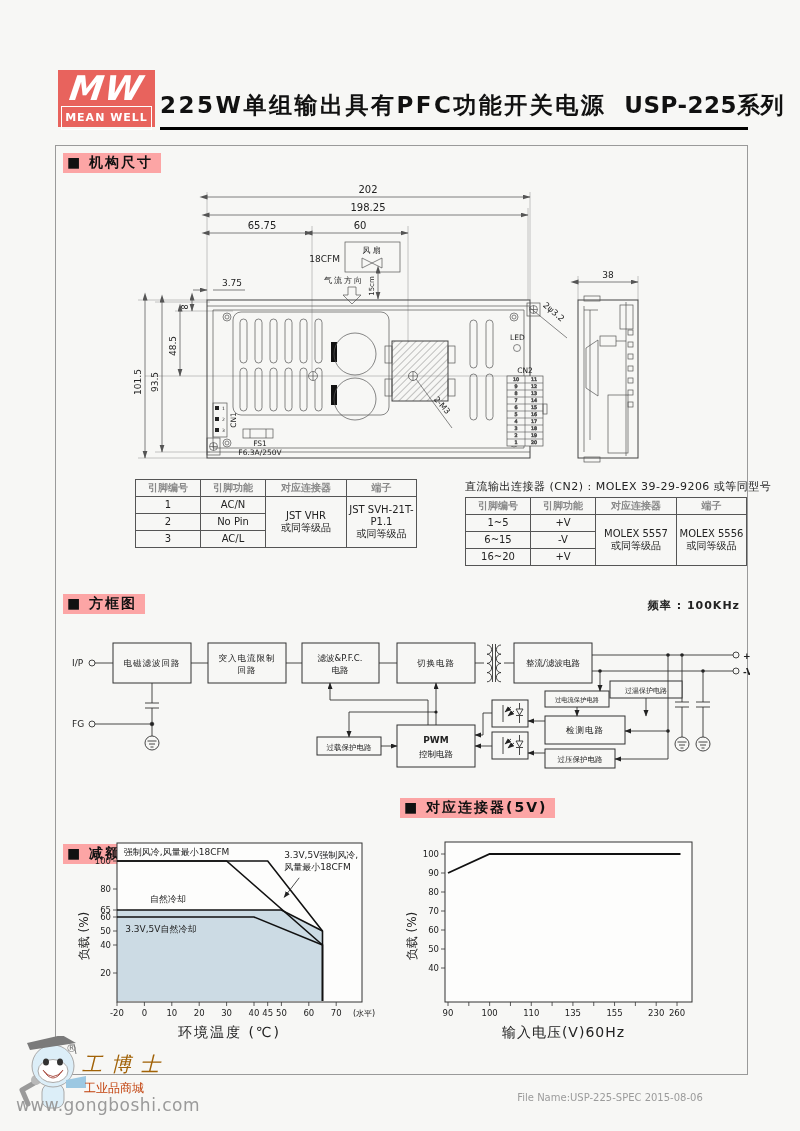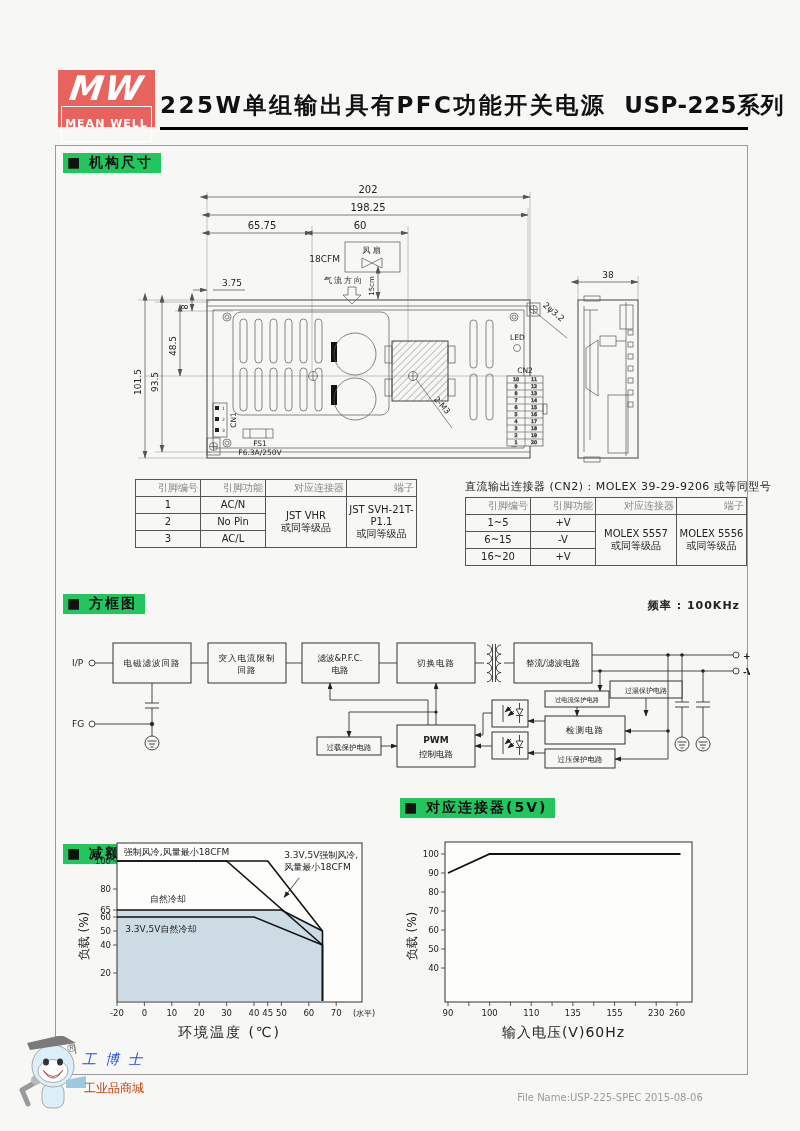--- a/index.html
+++ b/index.html
@@ -2,45 +2,45 @@
 <html><head>
 <meta charset="utf-8">
 <style>
   html,body{margin:0;padding:0;background:#e9e9e7;}
   #page{position:relative;width:800px;height:1131px;background:#f7f7f5;overflow:hidden;
         font-family:"DejaVu Sans","Liberation Sans",sans-serif;color:#111;}
   .abs{position:absolute;}
   
   #logo{left:58px;top:70px;width:97px;height:57px;background:#e8635d;display:flex;flex-direction:column;align-items:center;justify-content:flex-start;}
   #logo .mw{color:#fff;font-weight:bold;font-style:italic;font-size:34px;line-height:36px;letter-spacing:1px;transform:skewX(-8deg);}
-  #logo .brand{color:#fff;font-weight:bold;font-size:11px;letter-spacing:1px;border:1px solid #fff;padding:10px 3px;margin-bottom:13px;line-height:14px;}
+  #logo .brand{color:#fff;font-weight:bold;font-size:11px;letter-spacing:1px;border:1px solid #fff;padding:4px 3px;margin-bottom:13px;line-height:14px;}
   #title-row{left:160px;top:90px;width:588px;white-space:nowrap;}
   #title-row .t{font-size:23px;font-weight:bold;letter-spacing:2.5px;}
   #title-row .s{font-size:23px;font-weight:bold;margin-left:18px;letter-spacing:0.5px;}
   #title-underline{left:160px;top:127px;width:588px;height:3px;background:#000;}
   #frame{left:55px;top:145px;width:691px;height:928px;border:1px solid #9a9a9a;}
-  .sec-title{font-size:14px;font-weight:600;color:#111;background:#22c55e;padding:1px 8px 1px 4px;display:inline-block;letter-spacing:2px;}
+  .sec-title{font-size:14px;font-weight:600;color:#111;background:#fca5a5;padding:1px 8px 1px 4px;display:inline-block;letter-spacing:2px;}
   .sec-note{font-size:11px;color:#222;text-align:right;letter-spacing:1px;}
   
   .ctbl{width:282px;font-size:10px;}
   .ctbl .ttl{font-size:11px;letter-spacing:0.5px;margin-bottom:3px;color:#222;white-space:nowrap;}
   .ctbl table{border-collapse:collapse;width:100%;}
   .ctbl th,.ctbl td{border:1px solid #555;text-align:center;padding:1px 2px;height:14px;line-height:12px;}
-  .ctbl th{color:#888;font-weight:normal;text-align:right;}
+  .ctbl th{color:#888;font-weight:bold;}
   .ctbl td{color:#222;}
   svg text{font-family:"DejaVu Sans","Liberation Sans",sans-serif;fill:#222;}
   .dim{stroke:#555;stroke-width:0.75;fill:none;}
   .ext{stroke:#999;stroke-width:0.55;fill:none;}
   .out{stroke:#444;stroke-width:1;fill:none;}
   .thin{stroke:#555;stroke-width:0.7;fill:none;}
   .wire{stroke:#333;stroke-width:0.9;fill:none;}
   .bbox{stroke:#333;stroke-width:1;fill:#f7f7f5;}
   #filename{left:480px;top:1092px;width:260px;text-align:center;font-size:10px;color:#9b9b9b;}
   #wm-reg{left:66px;top:1042px;font-size:11px;color:#777;}
-  #wm-name{left:82px;top:1051px;font-size:14px;font-style:italic;color:#1d4ed8;letter-spacing:9px;font-family:"DejaVu Serif","Liberation Serif",serif;}
+  #wm-name{left:82px;top:1051px;font-size:20px;font-style:italic;color:#a16207;letter-spacing:9px;font-family:"DejaVu Serif","Liberation Serif",serif;}
   #wm-mall{left:84px;top:1080px;font-size:12px;color:#c2410c;}
   #wm-url{left:16px;top:1095px;font-size:17px;color:#9a9a9a;letter-spacing:0.5px;}
 </style>
 </head>
 <body>
 
 <div id="page">
 
   <div class="abs" id="logo">
     <div class="mw">MW</div>
@@ -608,15 +608,16 @@
       <ellipse cx="60" cy="1062" rx="3" ry="3.6" fill="#333" stroke="none"></ellipse>
       <path d="M43,1070 Q53,1083 63,1070 Q58,1078 53,1078 Q48,1078 43,1070 Z" fill="#fff" stroke="#b05a50"></path>
       <polygon points="30,1050 76,1043 62,1035 27,1043" fill="#7a7a7a" stroke="none"></polygon>
       <line x1="74" y1="1044" x2="76" y2="1054" stroke="#7a7a7a"></line>
       <polygon points="66,1080 86,1076 86,1088 66,1088" fill="#9cc8e2" stroke="none"></polygon>
     </g>
   </svg>
   <div class="abs" id="wm-reg">®</div>
   <div class="abs" id="wm-name">工博士</div>
   <div class="abs" id="wm-mall">工业品商城</div>
+  <div class="abs" id="wm-url">www.gongboshi.com</div>
   <div class="abs" id="filename">File Name:USP-225-SPEC  2015-08-06</div>
 
 </div>
 
 </body></html>

